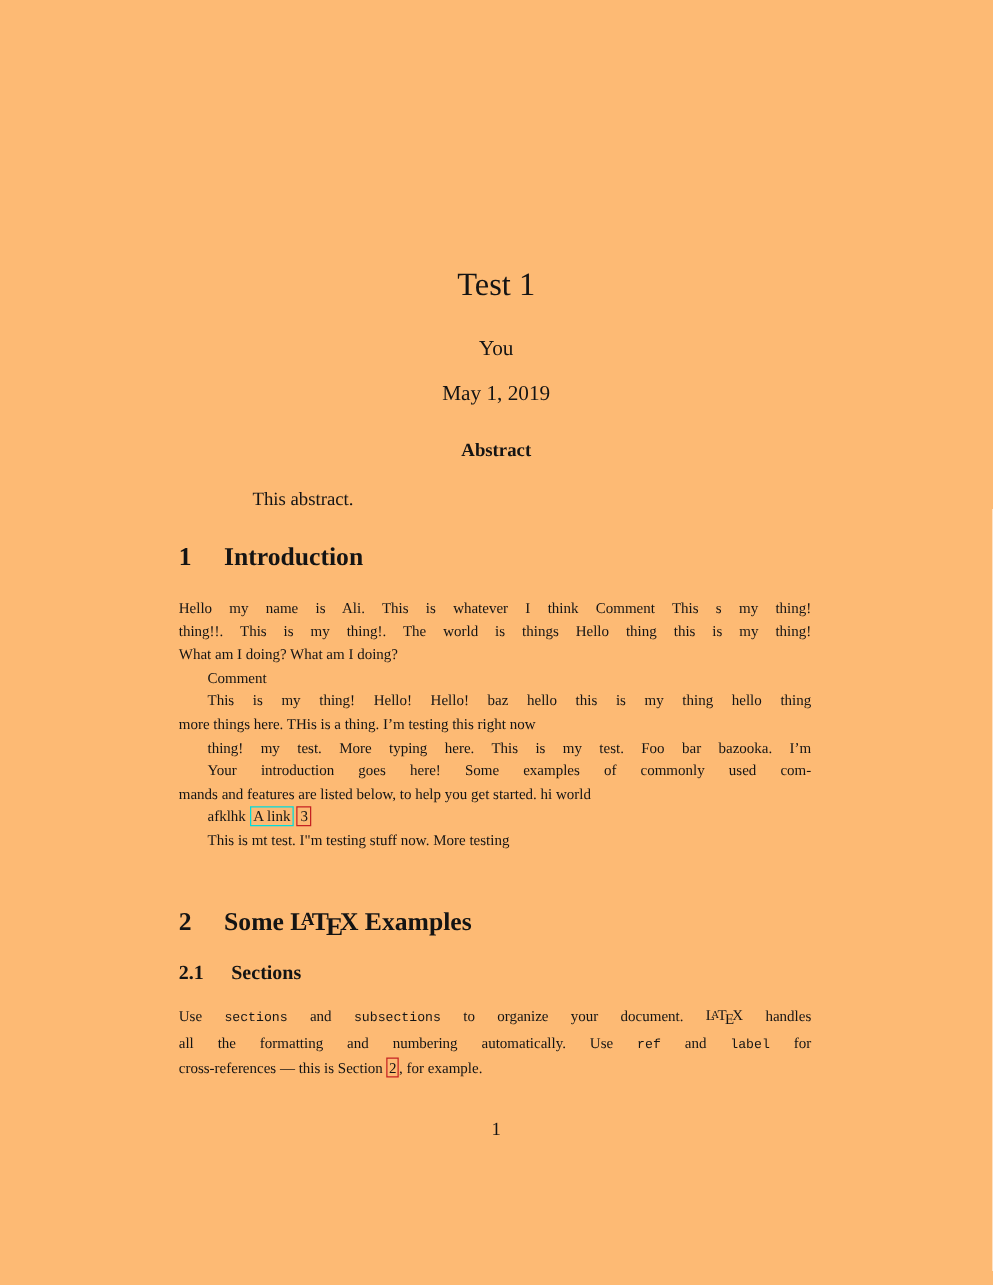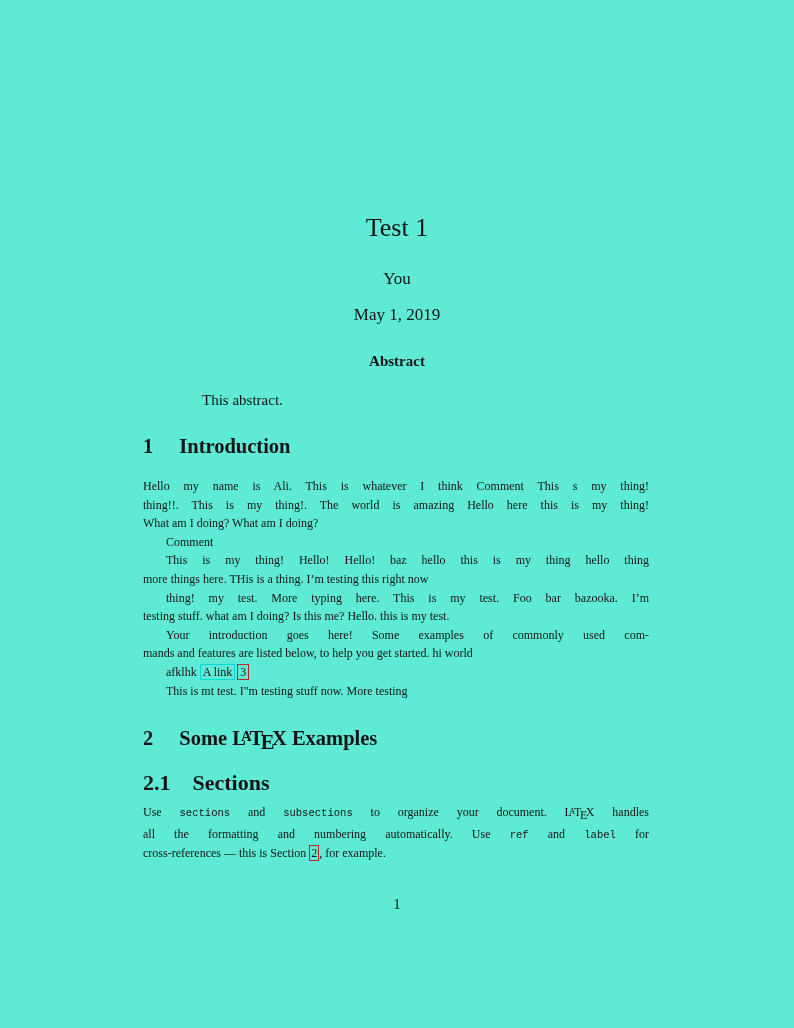--- a/index.html
+++ b/index.html
@@ -1,39 +1,39 @@
 <!DOCTYPE html>
 <html><head>
 <meta charset="utf-8">
 <style>
   html, body { margin: 0; padding: 0; background: #ffffff; }
   .page {
     position: relative;
     width: 794px;
     height: 1028px;
-    background: #5eead4;
+    background: #fdba74;
     font-family: "Liberation Serif", "DejaVu Serif", serif;
     color: #141414;
     overflow: hidden;
   }
   .abs { position: absolute; }
   .centered { left: 0; width: 794px; text-align: center; }
   .col { left: 143px; width: 506px; }
 
   .doc-title { top: 213px; font-size: 26px; }
   .doc-author { top: 269px; font-size: 17px; }
   .doc-date { top: 305px; font-size: 17px; }
 
   .abs-heading { top: 353px; font-size: 15px; font-weight: bold; }
   .abs-body { top: 392px; left: 202px; font-size: 15px; }
 
   .sec-heading { font-weight: bold; font-size: 20.5px; }
   .sec1-heading { top: 435px; }
   .sec2-heading { top: 727px; }
-  .subsec-heading { top: 770px; font-weight: bold; font-size: 22px; }
+  .subsec-heading { top: 770px; font-weight: bold; font-size: 16px; }
   .sec-num { display: inline-block; margin-right: 26px; }
   .subsec-num { display: inline-block; margin-right: 22px; }
 
   .bodyblock { font-size: 12px; line-height: 18.6px; }
   .s1-body { top: 477px; }
   .s21-body { top: 802px; }
   .line { white-space: normal; }
   .j { text-align: justify; text-align-last: justify; }
   .ind { text-indent: 23px; }
 
@@ -71,27 +71,26 @@
 
   <div class="abs centered abs-heading">Abstract</div>
   <div class="abs abs-body">This abstract.</div>
 
   <div class="abs col sec-heading sec1-heading">
     <span class="sec-num">1</span><span>Introduction</span>
   </div>
 
   <div class="abs col bodyblock s1-body">
     <div class="line j">Hello my name is Ali. This is whatever I think Comment This s my thing!</div>
-    <div class="line j">thing!!. This is my thing!. The world is amazing Hello here this is my thing!</div>
+    <div class="line j">thing!!. This is my thing!. The world is things Hello thing this is my thing!</div>
     <div class="line">What am I doing? What am I doing?</div>
     <div class="line ind">Comment</div>
     <div class="line j ind">This is my thing! Hello! Hello! baz hello this is my thing hello thing</div>
     <div class="line">more things here. THis is a thing. I’m testing this right now</div>
     <div class="line j ind">thing! my test. More typing here. This is my test. Foo bar bazooka. I’m</div>
-    <div class="line">testing stuff. what am I doing? Is this me? Hello. this is my test.</div>
     <div class="line j ind">Your introduction goes here! Some examples of commonly used com-</div>
     <div class="line">mands and features are listed below, to help you get started. hi world</div>
     <div class="line ind"><span>afklhk </span><span class="linkbox-url">A link</span><span class="linkbox-ref">3</span></div>
     <div class="line ind">This is mt test. I"m testing stuff now. More testing</div>
   </div>
 
   <div class="abs col sec-heading sec2-heading">
     <span class="sec-num">2</span><span>Some </span><span class="latex-logo"><span>L</span><span class="lx-a">A</span><span>T</span><span class="lx-e">E</span><span>X</span></span><span> Examples</span>
   </div>
 

